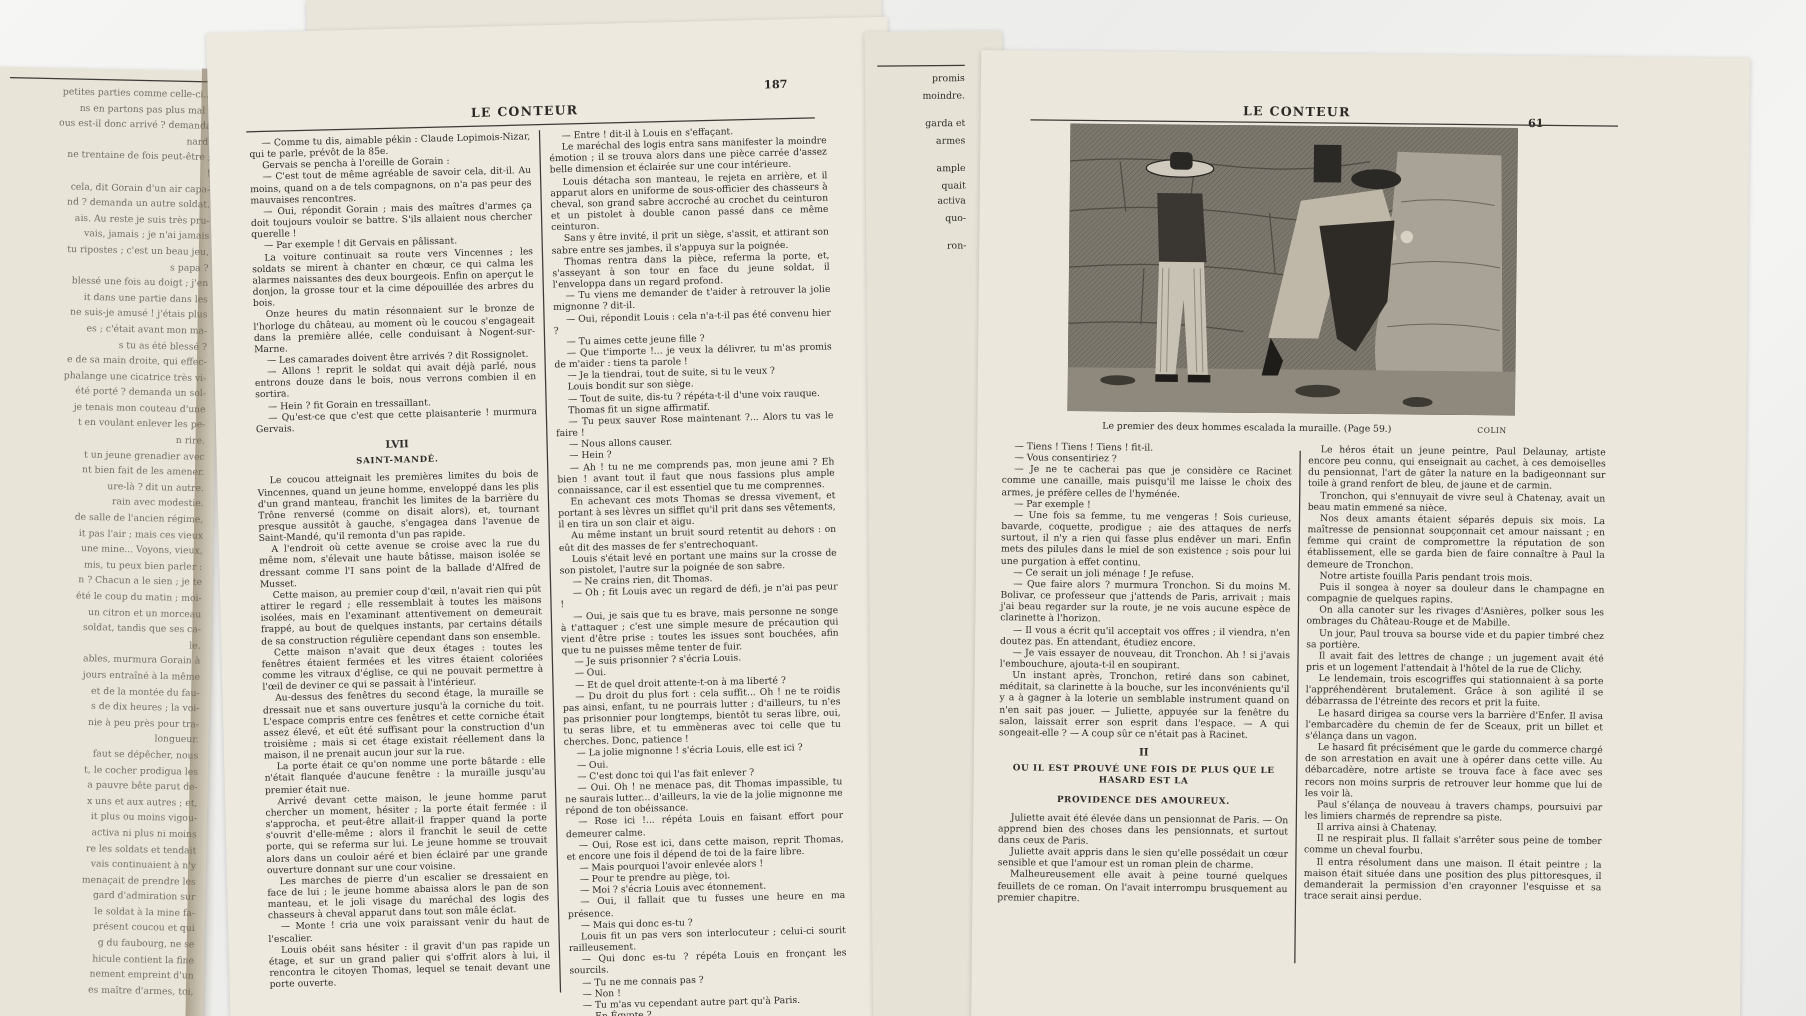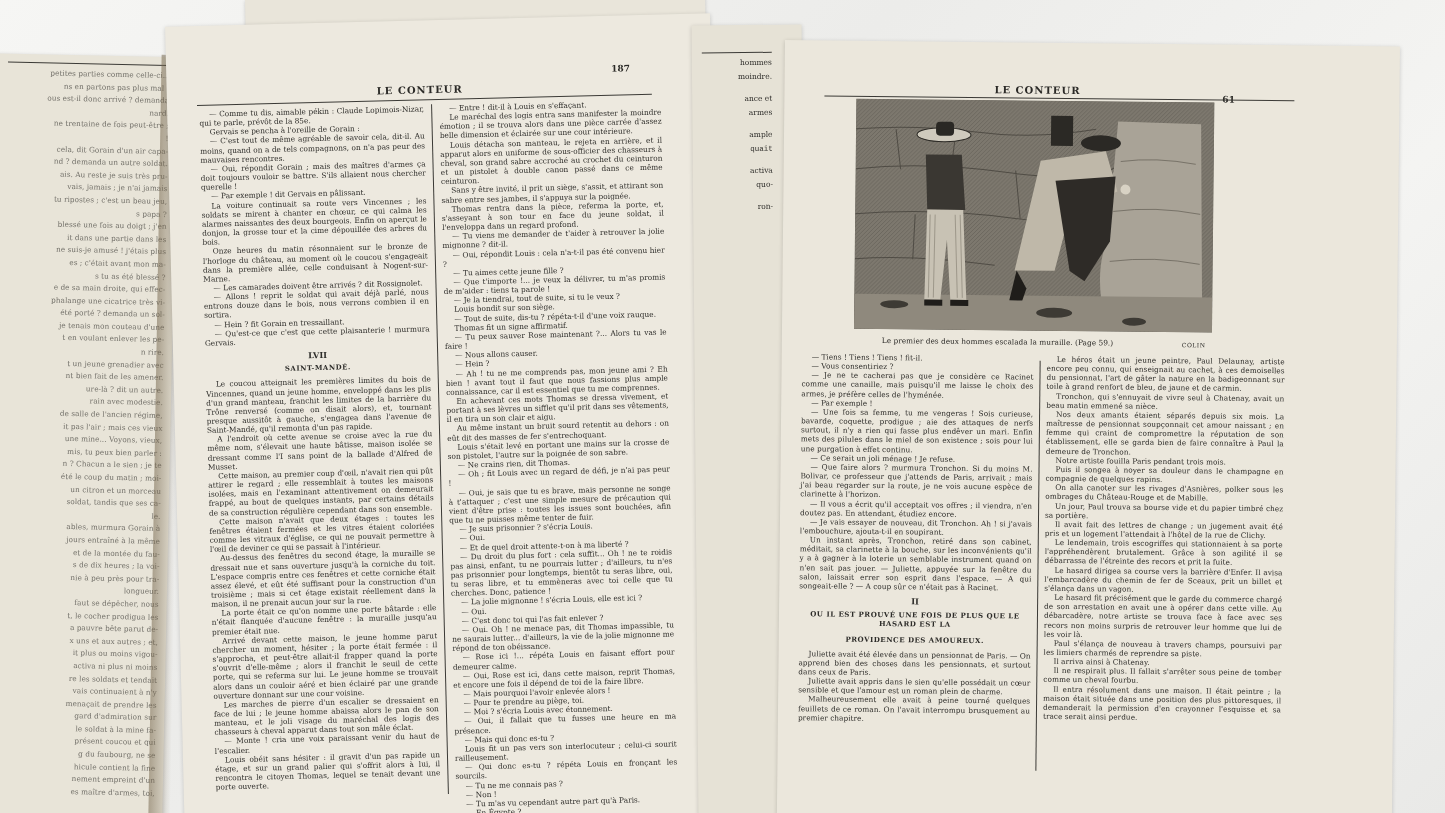--- a/index.html
+++ b/index.html
@@ -216,26 +216,26 @@
       <p>— Tu ne me connais pas ?</p>
       <p>— Non !</p>
       <p>— Tu m'as vu cependant autre part qu'à Paris.</p>
       <p>— En Égypte ?</p>
     </div>
 </div>
 
 <div class="page mid-strip">
   <div class="rule" style="left:10px;top:27px;width:70px;"></div>
   <div class="col" id="strip-col" style="left:10px;top:32px;width:70px;font-size:7.5px;line-height:12px;text-align:right;">
-      <div style="margin-bottom: 2px;">hommes</div>
+      <div style="margin-bottom: 2px;">promis</div>
       <div style="margin-bottom: 10px;">moindre.</div>
-      <div style="margin-bottom: 2px;">ance et</div>
+      <div style="margin-bottom: 2px;">garda et</div>
       <div style="margin-bottom: 10px; text-align: right;">armes</div>
       <div style="margin-bottom: 2px;">ample</div>
-      <div style="margin-bottom: 10px; font-family: Liberation Mono, monospace;">quait</div>
+      <div style="margin-bottom: 0;">quait</div>
       <div style="margin-bottom: 2px;">activa</div>
       <div style="margin-bottom: 10px;">quo-</div>
       <div style="margin-bottom: 2px;">ron-</div>
     </div>
 </div>
 
 <div class="page p61">
   <div class="header" style="left:210px;top:42px;">LE CONTEUR</div>
   <div class="folio" style="left:438px;top:50px;">61</div>
   <div class="rule" style="left:40px;top:55px;width:470px;"></div>

